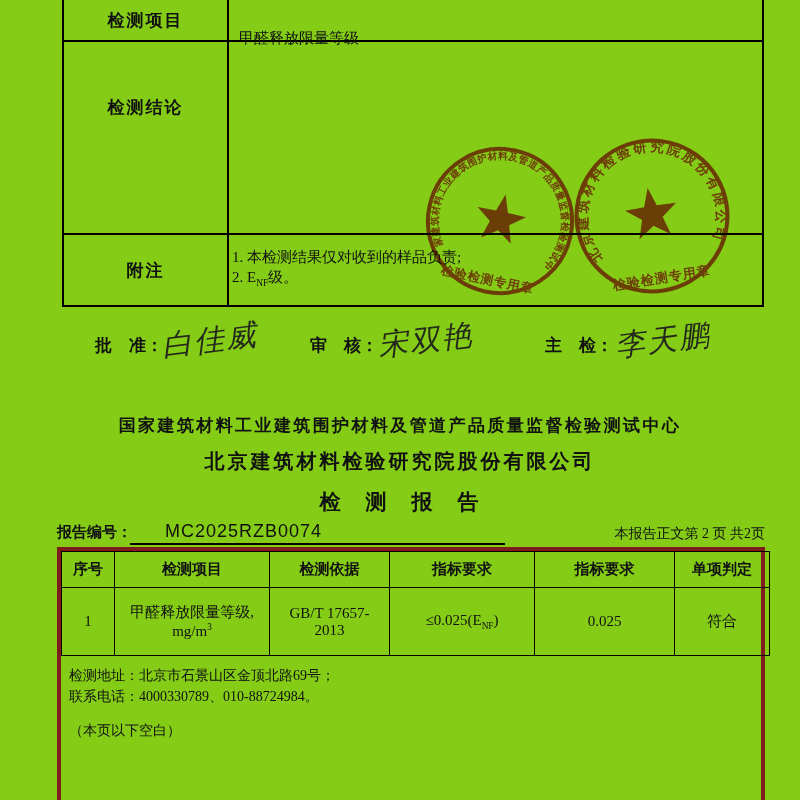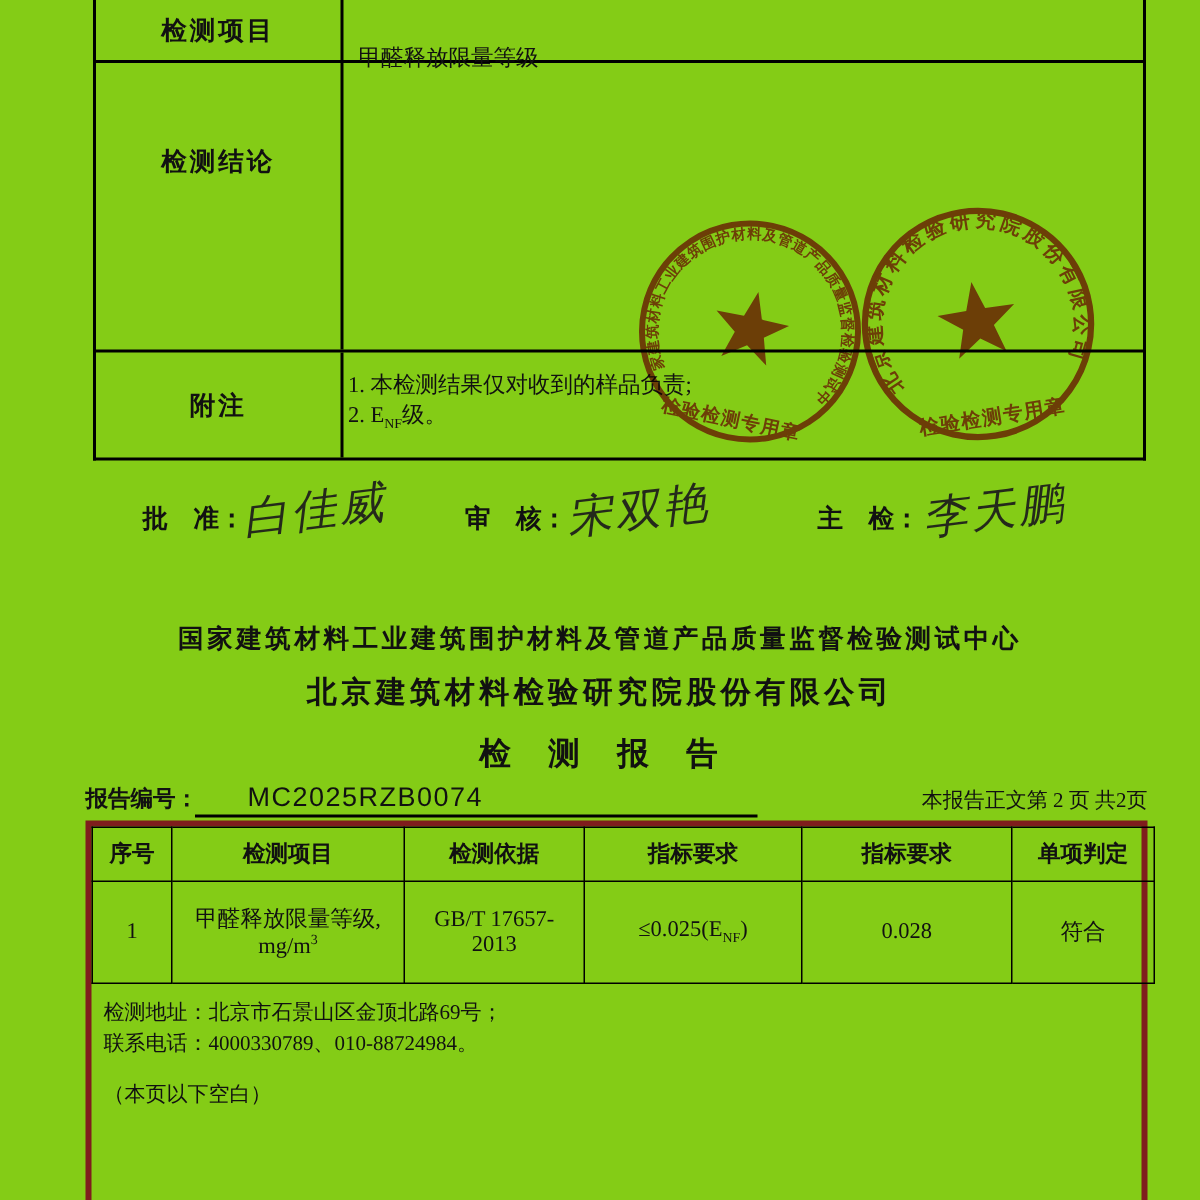--- a/index.html
+++ b/index.html
@@ -153,21 +153,21 @@
         <th>检测依据</th>
         <th>指标要求</th>
         <th>指标要求</th>
         <th>单项判定</th>
       </tr>
       <tr>
         <td>1</td>
         <td><span>甲醛释放限量等级,</span><br><span>mg/m</span><sup class="sup">3</sup></td>
         <td><span>GB/T 17657-</span><br><span>2013</span></td>
         <td><span>≤0.025(E</span><sub class="sub">NF</sub><span>)</span></td>
-        <td>0.028</td>
+        <td>0.025</td>
         <td>符合</td>
       </tr>
     </tbody>
       </table>
 
     <div class="footer-cell">
       <div>检测地址：北京市石景山区金顶北路69号；</div>
       <div>联系电话：4000330789、010-88724984。</div>
       <div class="blank-note">（本页以下空白）</div>
     </div>

